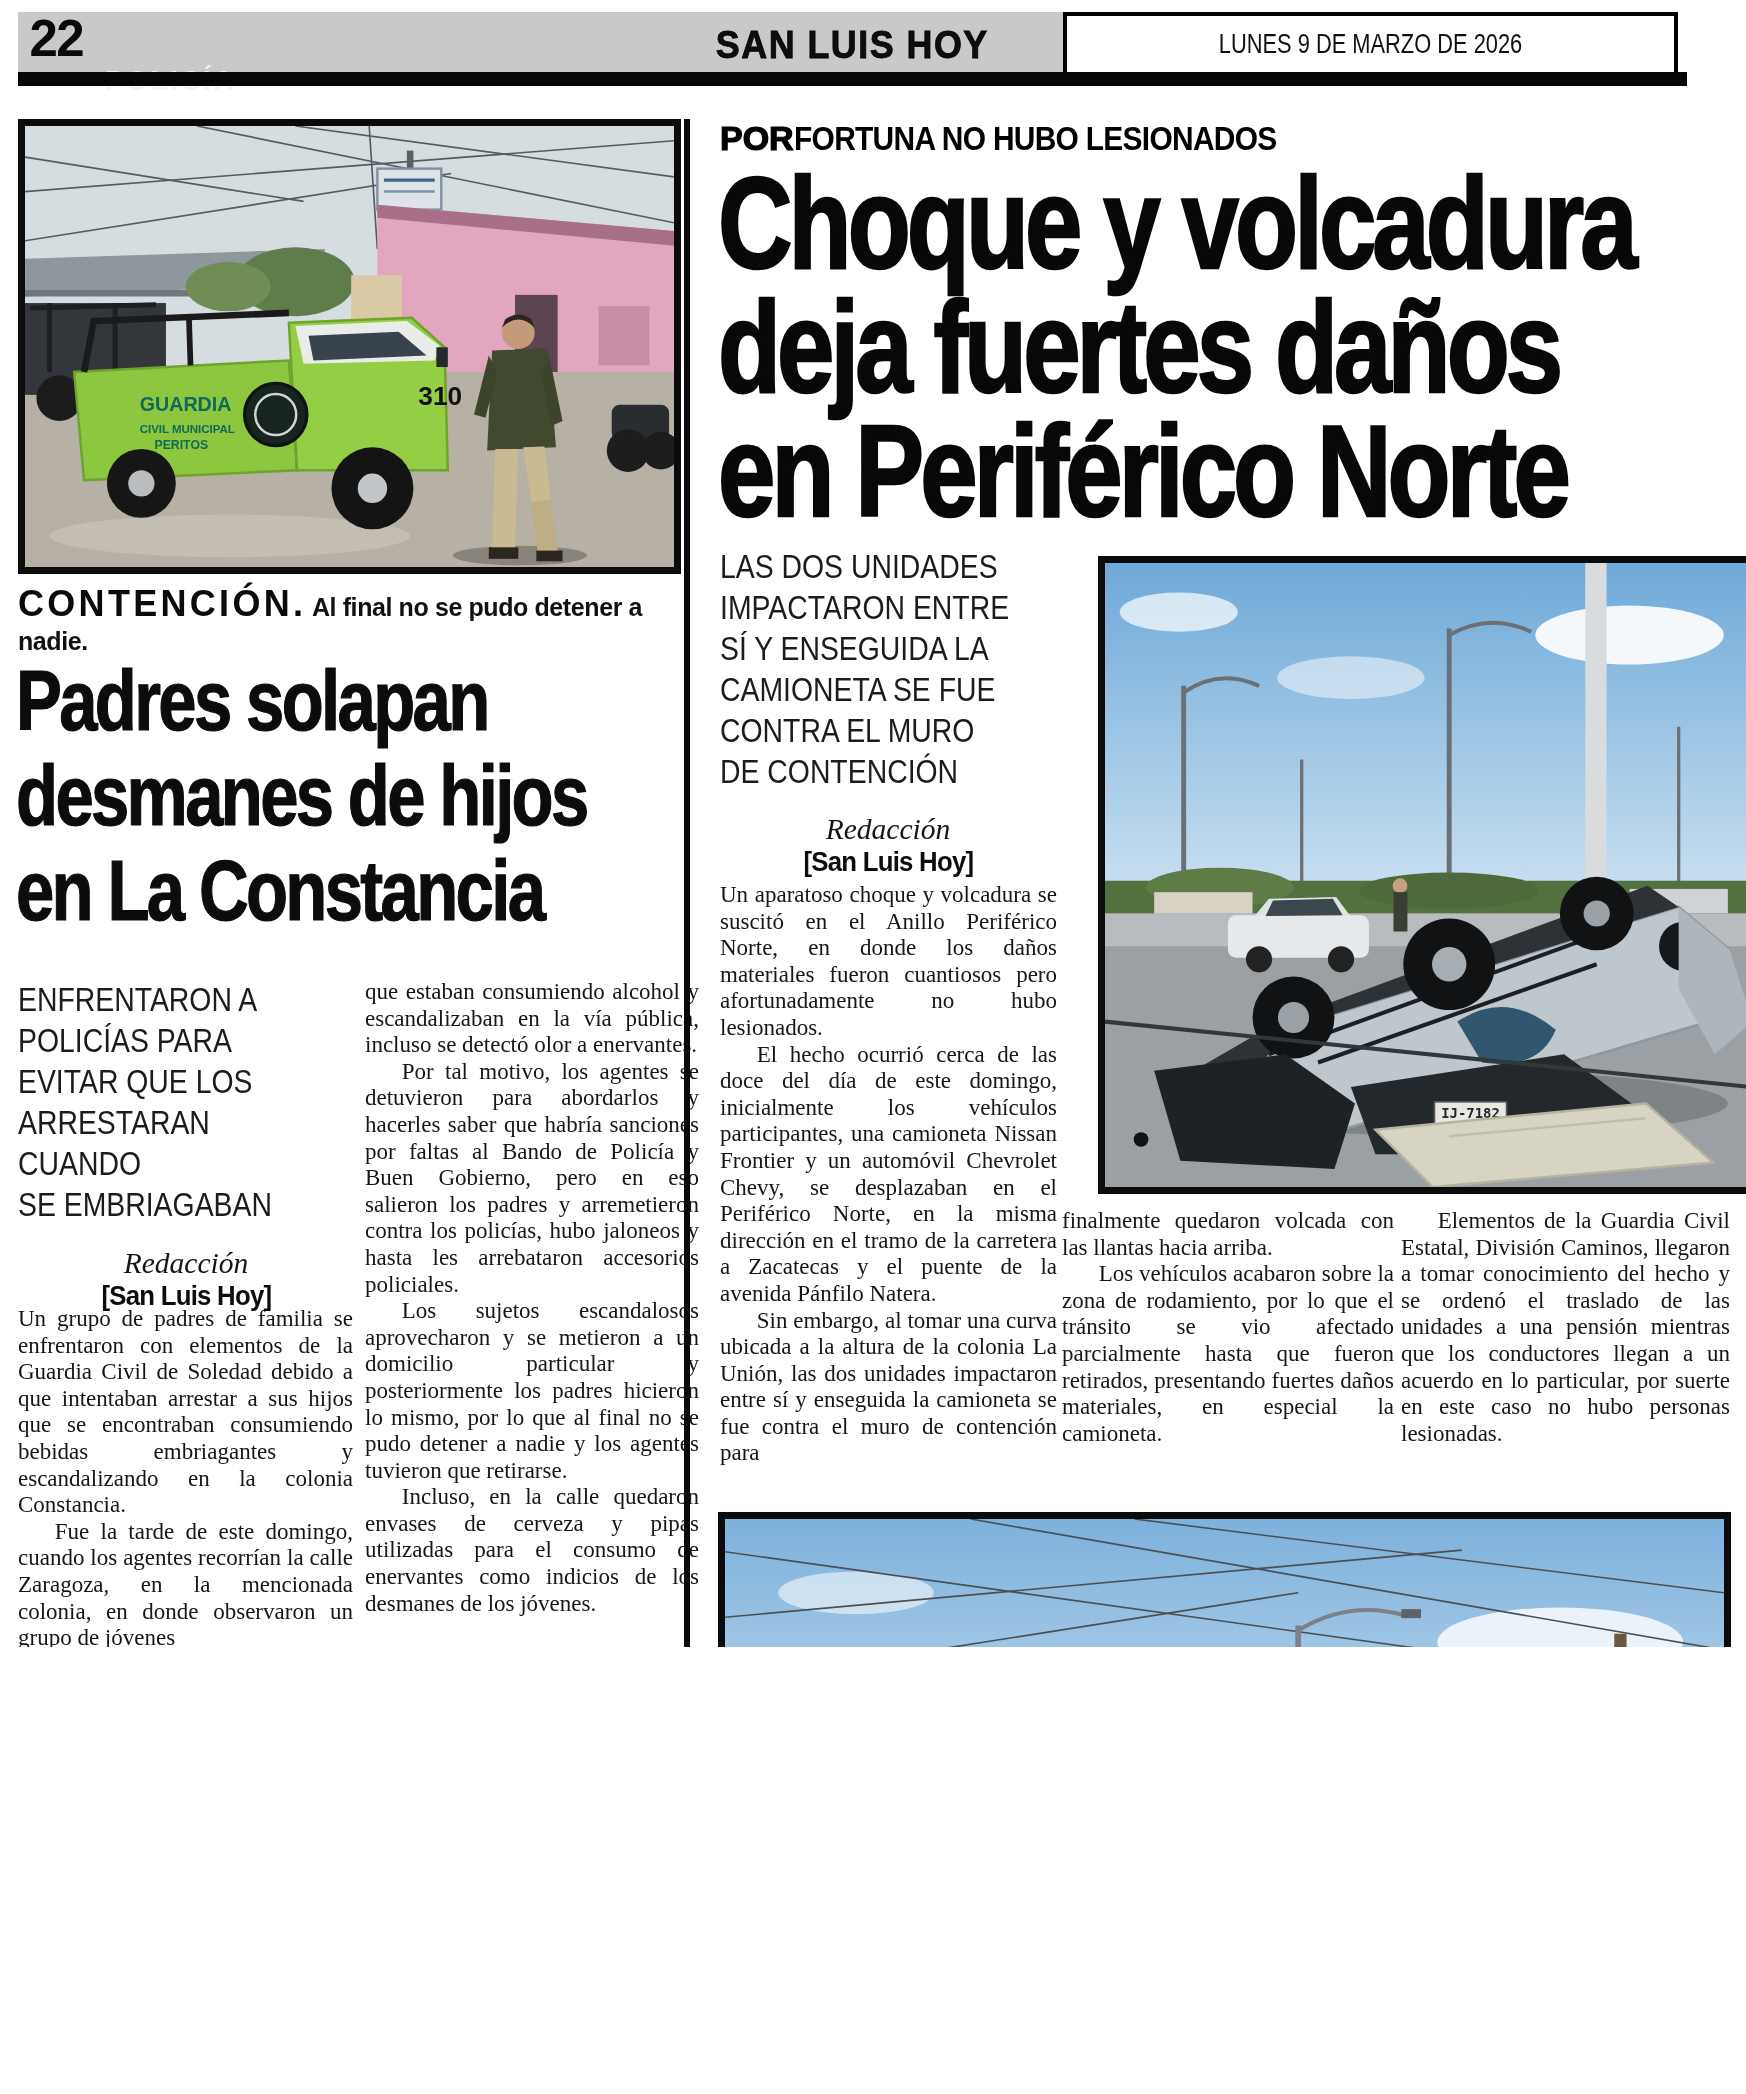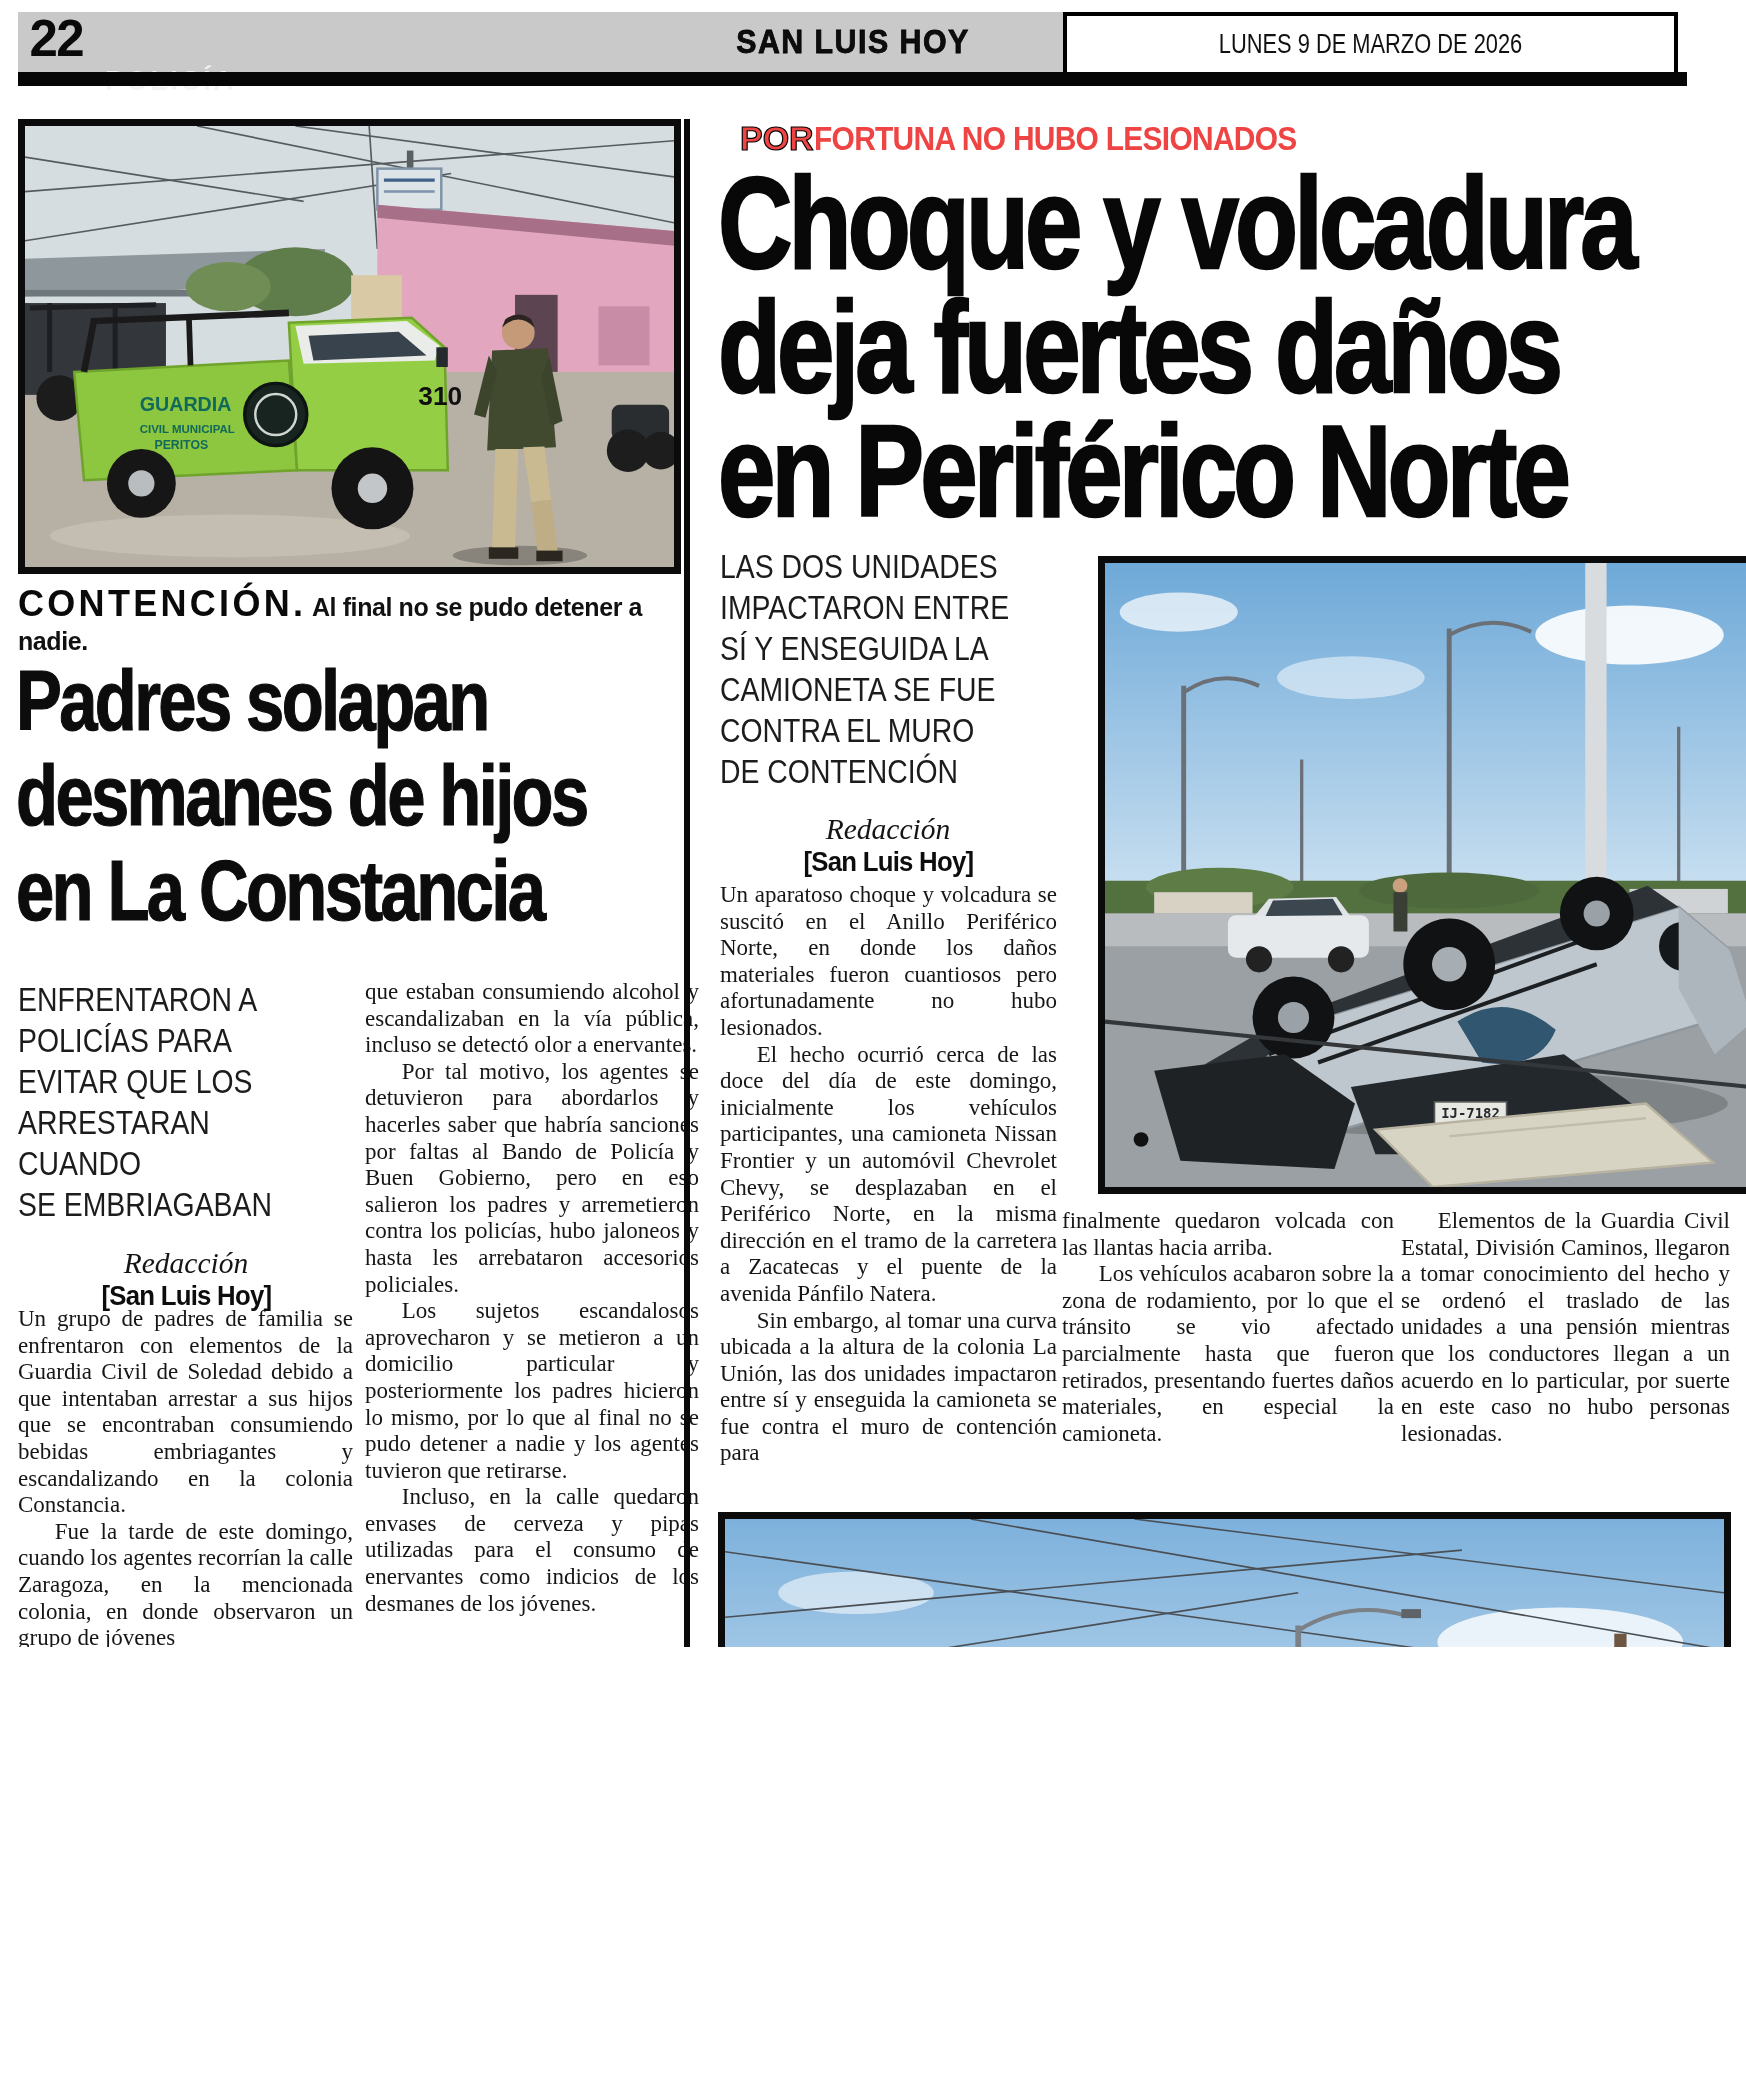--- a/index.html
+++ b/index.html
@@ -3,42 +3,42 @@
 <meta charset="utf-8">
 <style>
   html,body{margin:0;padding:0;background:#ffffff;}
   .page{position:relative;width:1746px;height:1647px;background:#fff;overflow:hidden;
         font-family:"Liberation Sans",sans-serif;color:#0d0d0d;}
   .abs{position:absolute;}
   
   .hdr-gray{left:18px;top:11.5px;width:1045px;height:61px;background:#c9c9c9;}
   .hdr-page-num{left:29.5px;top:13px;font-size:51px;font-weight:800;letter-spacing:-1.6px;color:#0a0a0a;line-height:1;}
   .hdr-section{left:105px;top:29.5px;font-size:28px;font-weight:bold;letter-spacing:2.5px;color:#f4f4f4;margin-top:35px;}
-  .hdr-masthead{left:18px;top:24.5px;width:1669px;text-align:center;font-size:33px;font-weight:800;letter-spacing:1.6px;line-height:1;}
+  .hdr-masthead{left:18px;top:24.5px;width:1669px;text-align:center;font-size:39px;font-weight:800;letter-spacing:1.6px;line-height:1;}
   .hdr-masthead span{display:inline-block;transform:scaleX(.92);transform-origin:50% 50%;-webkit-text-stroke:0.8px #000;}
   .hdr-date{left:1063px;top:11.5px;width:615px;height:61px;background:#fff;border-top:4.1px solid #000;
             border-left:4.1px solid #000;border-right:4.1px solid #000;box-sizing:border-box;
             display:flex;align-items:center;justify-content:center;}
   .hdr-date span{display:inline-block;transform:scaleX(.78);transform-origin:50% 50%;font-size:28px;letter-spacing:0;color:#111;}
   .hdr-black{left:18px;top:72px;width:1669px;height:14px;background:#060606;}
   
   .frame{border:7.4px solid #0b0b0b;box-sizing:border-box;background:#9aa0a4;}
   .frame svg{display:block;width:100%;height:100%;}
   
   .cap{line-height:1.25;}
   .cap .lead{font-size:36px;font-weight:bold;letter-spacing:3.3px;color:#0a0a0a;}
   .cap .rest{font-size:25px;font-weight:bold;letter-spacing:-0.4px;color:#111;}
   
   .hl-left{left:16.4px;top:653px;width:818px;transform:scaleX(.81);transform-origin:0 0;
            font-size:85px;line-height:1.12;font-weight:bold;letter-spacing:-3.3px;color:#0c0c0c;
            -webkit-text-stroke:1.2px #0c0c0c;}
   .hl-right{left:718px;top:162px;width:1268px;transform:scaleX(.8);transform-origin:0 0;
             font-size:129px;line-height:.96;font-weight:bold;letter-spacing:-4.9px;color:#080808;
             -webkit-text-stroke:2.5px #080808;}
-  .kicker{left:740px;top:119px;width:900px;font-size:34px;color:#ef4444;white-space:nowrap;}
+  .kicker{left:720px;top:119px;width:900px;font-size:34px;color:#000000;white-space:nowrap;}
   .kicker .lead{font-weight:800;-webkit-text-stroke:1.2px #000;letter-spacing:0;}
   .kicker .rest{display:inline-block;transform:scaleX(.88);transform-origin:0 50%;font-weight:bold;letter-spacing:-0.8px;}
   
   .subhead{width:393px;transform:scaleX(.86);transform-origin:0 0;font-size:33px;line-height:1.24;
            color:#1c1c1c;white-space:pre-line;font-weight:400;letter-spacing:0;}
   .byline{width:336px;text-align:center;}
   .byline .name{font-family:"Liberation Serif",serif;font-style:italic;font-size:29.5px;color:#151515;}
   .byline .src{font-size:28px;font-weight:bold;letter-spacing:-0.8px;color:#0d0d0d;}
   .byline .src span{display:inline-block;transform:scaleX(.92);transform-origin:50% 50%;}
   

